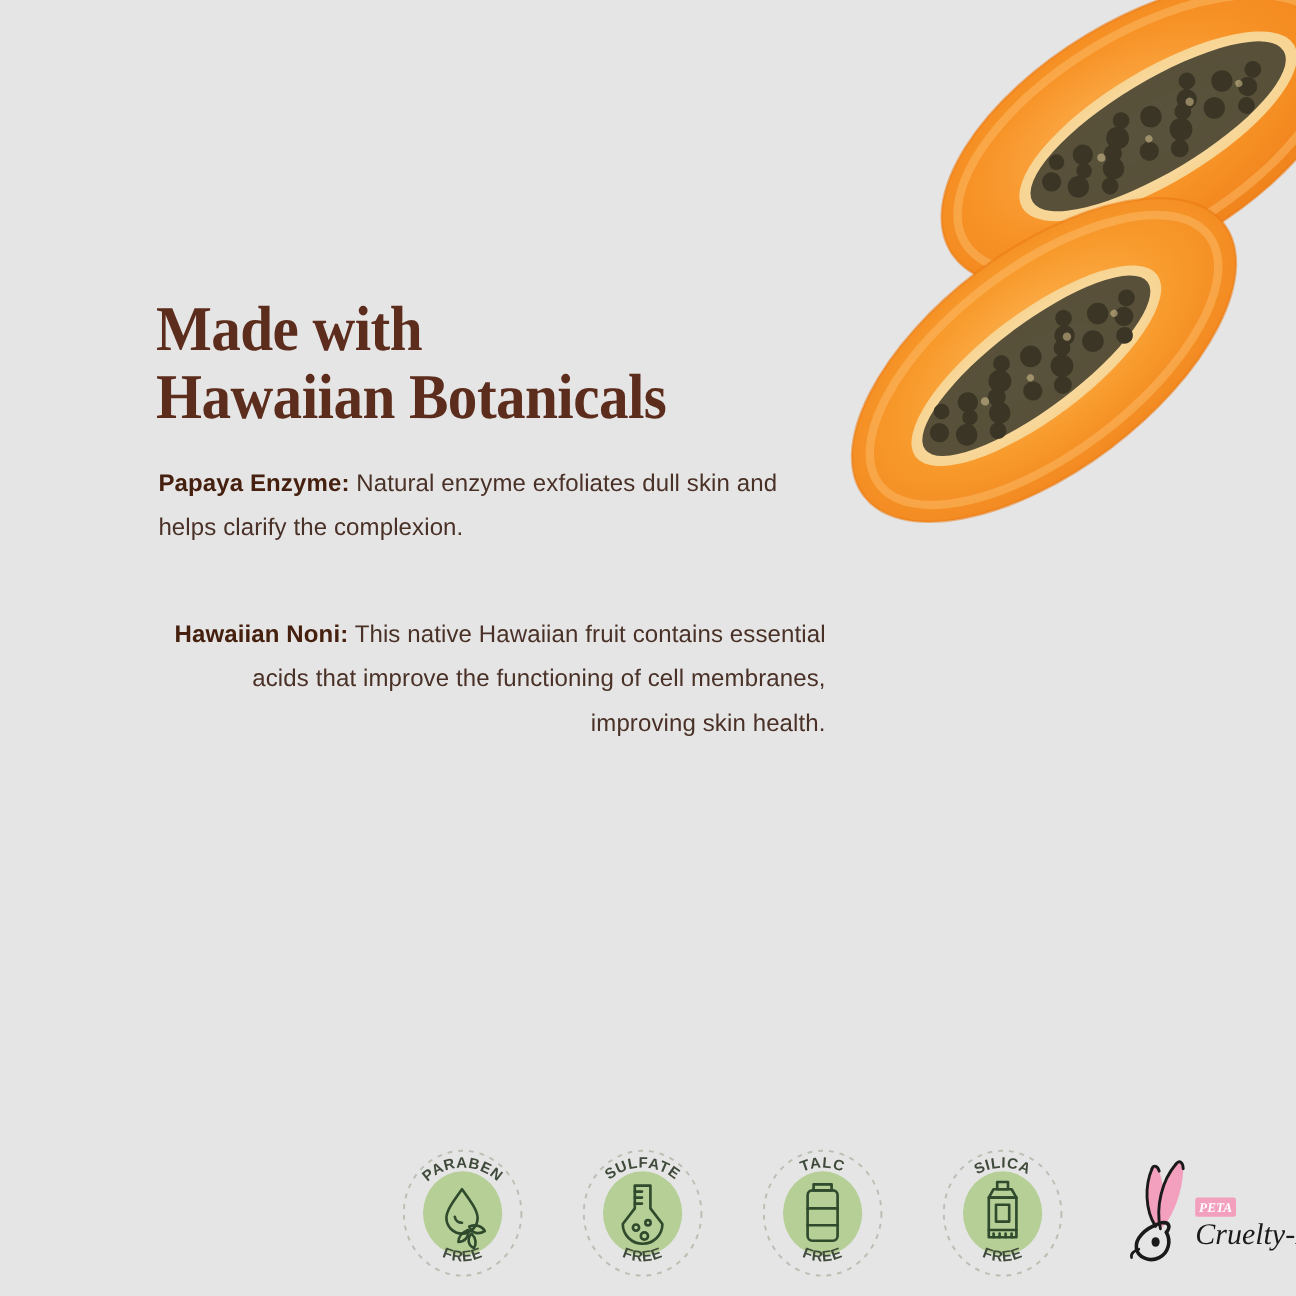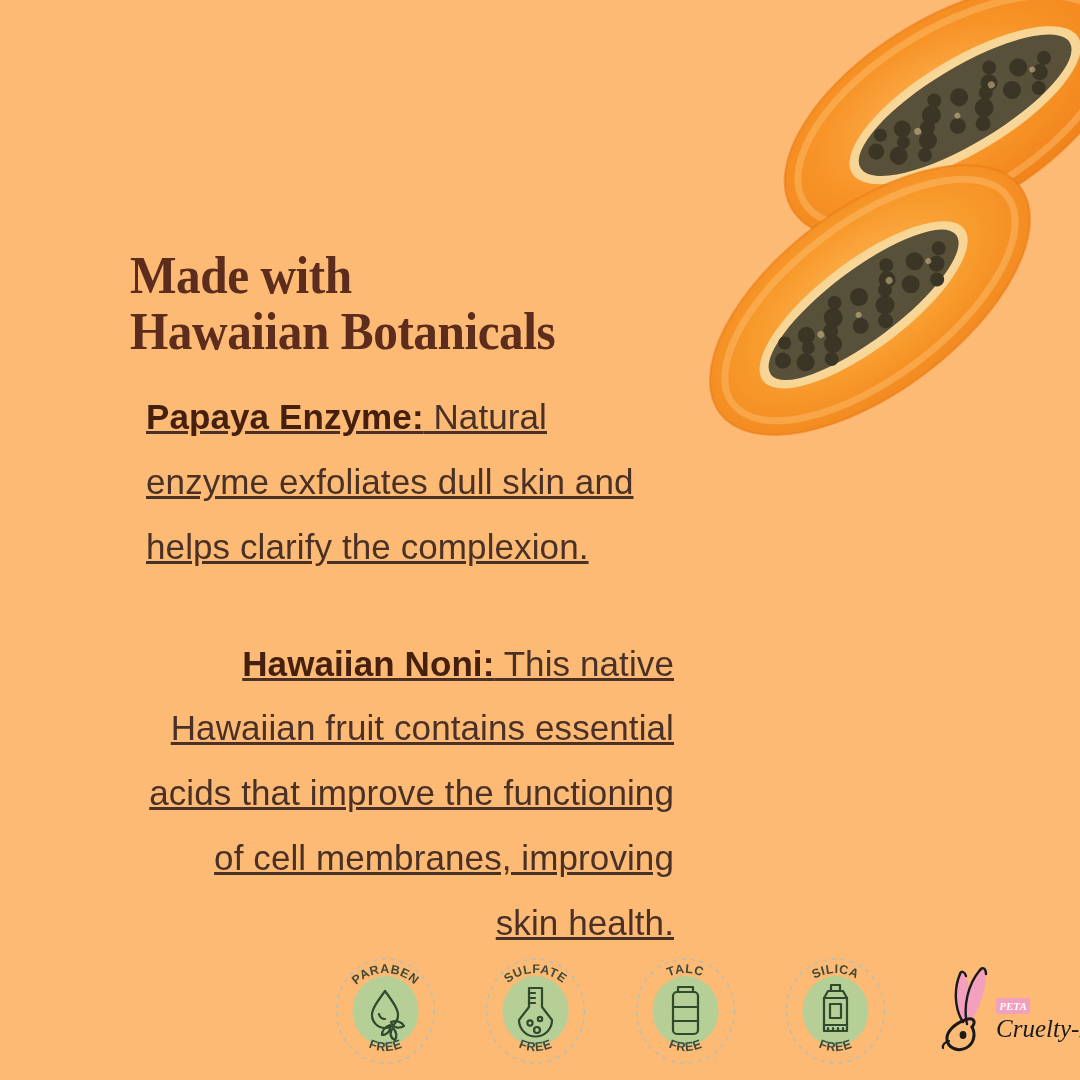--- a/index.html
+++ b/index.html
@@ -12,21 +12,21 @@
     background: #ffffff;
     font-family: "Liberation Sans", sans-serif;
     overflow: hidden;
     position: relative;
   }
 
   #canvas {
     position: relative;
     width: 1080px;
     height: 1080px;
-    background: #fdba74;
+    background: #e5e5e5;
     overflow: hidden;
   }
 
   
   .papaya-layer {
     position: absolute;
     top: 0;
     right: 0;
     width: 420px;
     height: 500px;
@@ -49,26 +49,25 @@
     color: #5c2c1c;
     letter-spacing: -0.5px;
     margin: 0 0 26px 0;
     transform: scaleX(0.93);
     transform-origin: left top;
   }
   .headline .l2 { display: block; }
 
   .para {
     font-family: "Liberation Sans", sans-serif;
-    font-size: 35px;
+    font-size: 20px;
     line-height: 1.85;
     color: #4a3127;
-    margin: 16px;
+    margin: 2px;
     letter-spacing: 0.1px;
-    text-decoration: underline;
   }
   .para.second { margin-top: 52px; text-align: right; }
 
   .para b {
     font-weight: bold;
     color: #46200f;
   }
 
   
   .badge-row {

